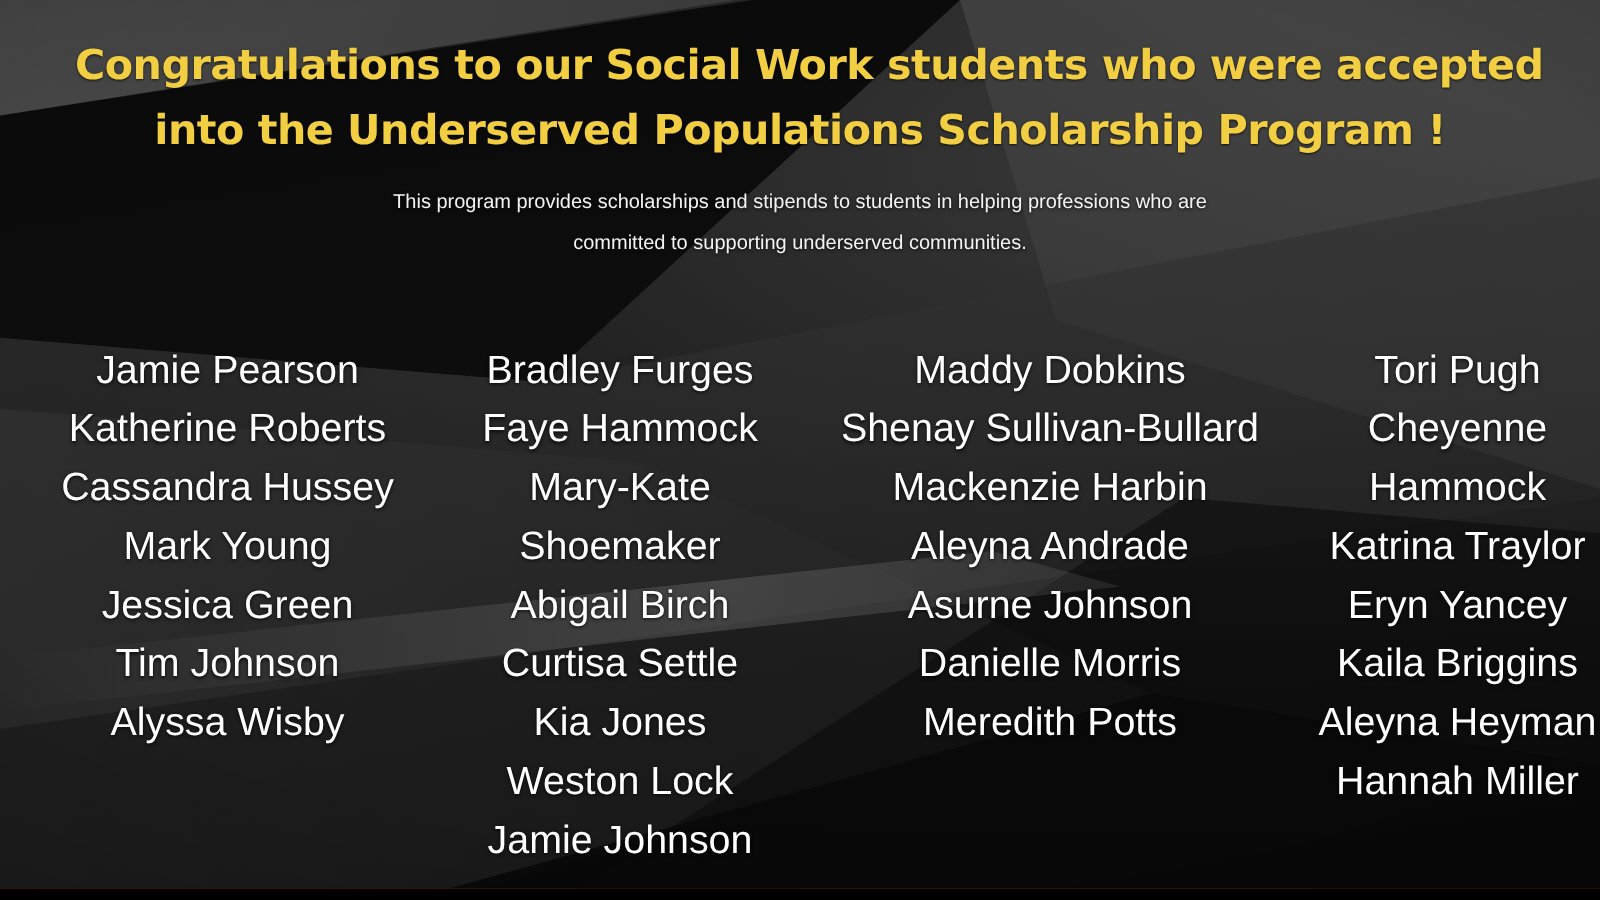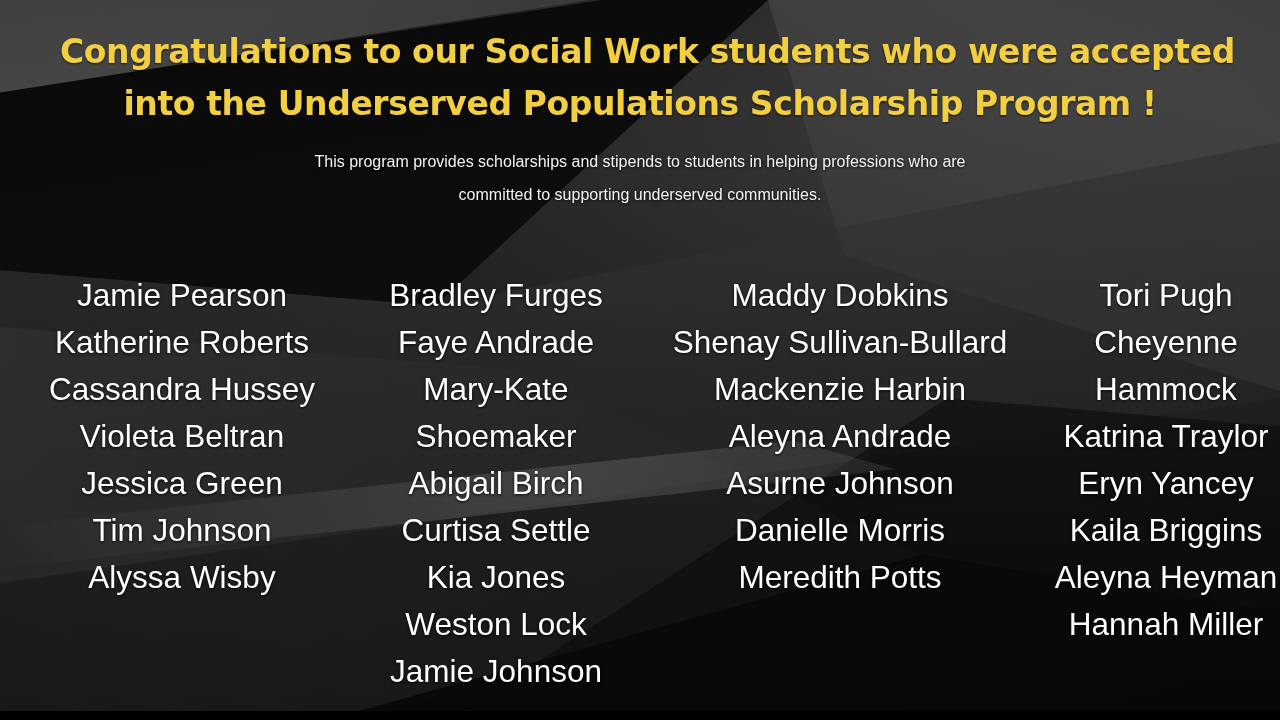--- a/index.html
+++ b/index.html
@@ -173,29 +173,29 @@
       <span class="subtitle-line">This program provides scholarships and stipends to students in helping professions who are</span>
       <span class="subtitle-line">committed to supporting underserved communities.</span>
     </div>
 
     <div class="columns">
 
       <div class="col col-1">
         <span class="name">Jamie Pearson</span>
         <span class="name">Katherine Roberts</span>
         <span class="name">Cassandra Hussey</span>
-        <span class="name">Violeta Beltran</span>
+        <span class="name">Mark Young</span>
         <span class="name">Jessica Green</span>
         <span class="name">Tim Johnson</span>
         <span class="name">Alyssa Wisby</span>
       </div>
 
       <div class="col col-2">
         <span class="name">Bradley Furges</span>
-        <span class="name">Faye Andrade</span>
+        <span class="name">Faye Hammock</span>
         <span class="name">Mary-Kate</span>
         <span class="name">Shoemaker</span>
         <span class="name">Abigail Birch</span>
         <span class="name">Curtisa Settle</span>
         <span class="name">Kia Jones</span>
         <span class="name">Weston Lock</span>
         <span class="name">Jamie Johnson</span>
       </div>
 
       <div class="col col-3">

